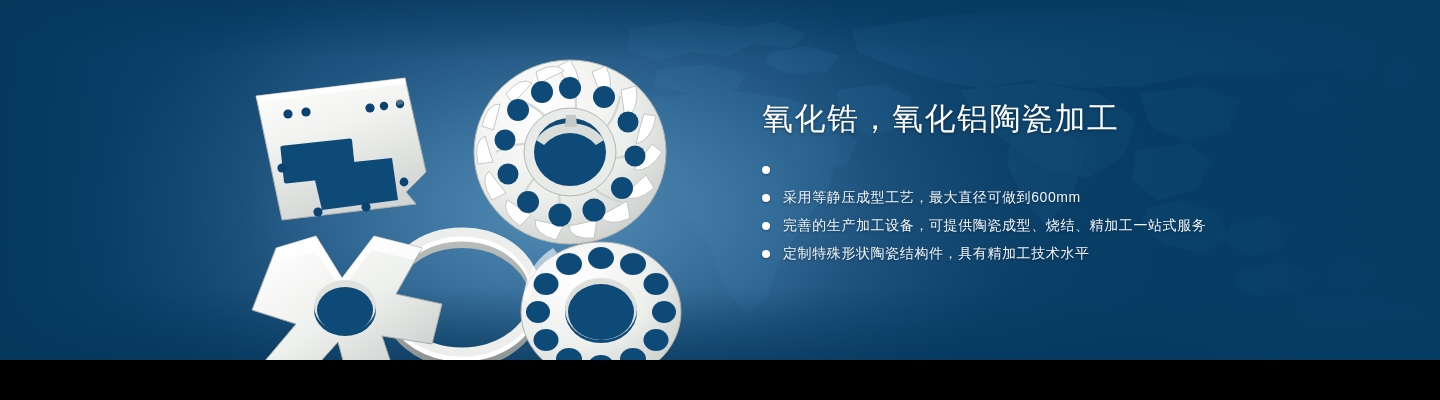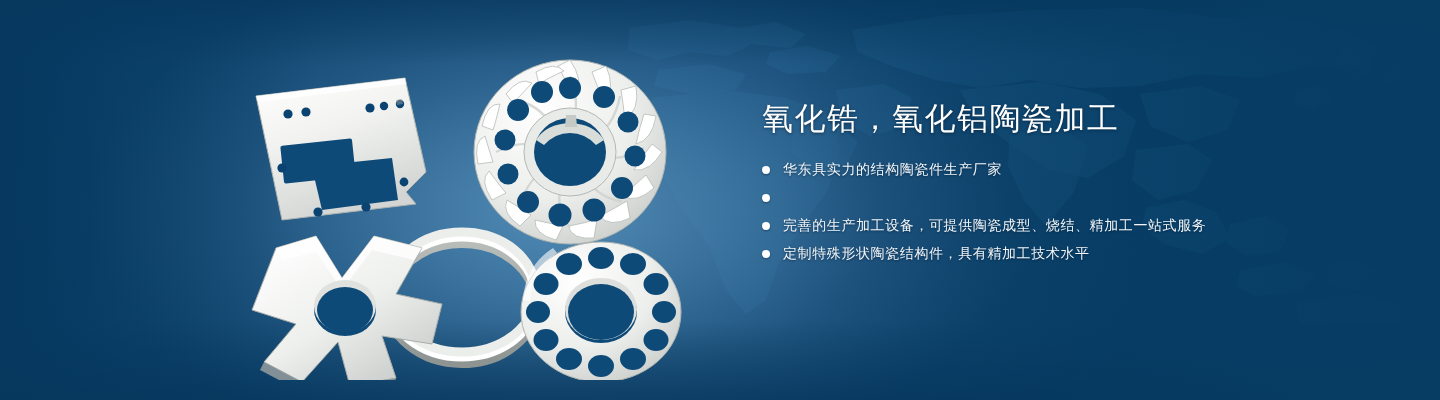--- a/index.html
+++ b/index.html
@@ -3,21 +3,21 @@
 <meta charset="utf-8">
 <style>
   html, body {
     margin: 0;
     padding: 0;
     background: #000;
   }
   #banner {
     position: relative;
     width: 1440px;
-    height: 400px;
+    height: 360px;
     overflow: hidden;
     font-family: "Liberation Sans", "DejaVu Sans", sans-serif;
     background: #08426c;
   }
 
   
   .bg-base {
     position: absolute;
     inset: 0;
     background: #073f69;
@@ -301,24 +301,24 @@
         <path d="M5 62 q2 -34 30 -52 l4 5 q-25 17 -27 48 Z" fill="#ffffff" opacity="0.6"></path>
       </g>
     </svg>
   </div>
 
   <div class="text-block">
     <h1 class="headline">氧化锆，氧化铝陶瓷加工</h1>
     <ul class="bullets">
       <li class="bullet-row">
         <span class="bullet-dot"></span>
-        <span class="bullet-text">华东具实力的结构陶瓷件生产厂家</span>
       </li>
       <li class="bullet-row">
         <span class="bullet-dot"></span>
+        <span class="bullet-text">采用等静压成型工艺，最大直径可做到600mm</span>
       </li>
       <li class="bullet-row">
         <span class="bullet-dot"></span>
         <span class="bullet-text">完善的生产加工设备，可提供陶瓷成型、烧结、精加工一站式服务</span>
       </li>
       <li class="bullet-row">
         <span class="bullet-dot"></span>
         <span class="bullet-text">定制特殊形状陶瓷结构件，具有精加工技术水平</span>
       </li>
     </ul>

